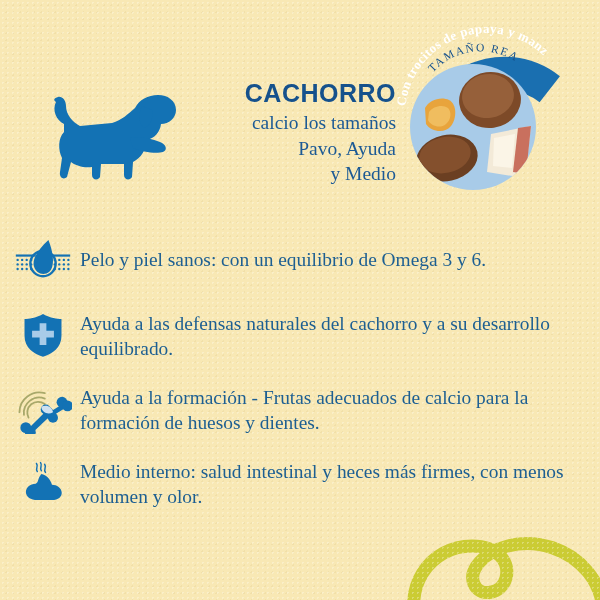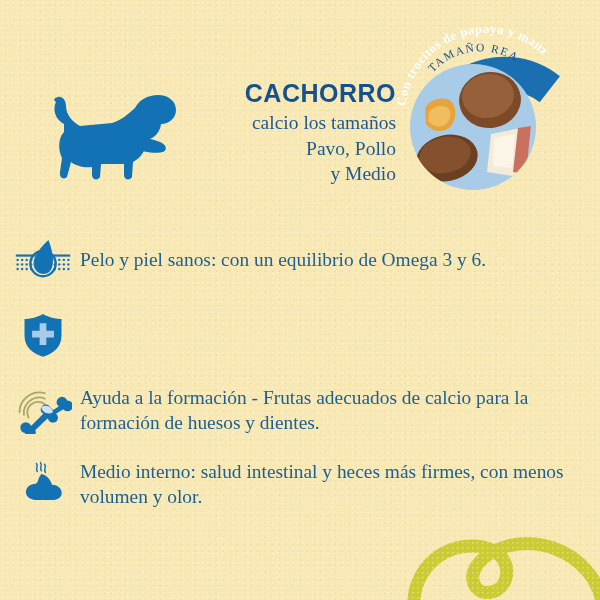--- a/index.html
+++ b/index.html
@@ -148,21 +148,21 @@
 
     <path fill="#1372b4" d="M104 26 C100 34, 101 44, 106 48 C112 46, 116 38, 114 30 Z"></path>
 
     <path fill="#1372b4" d="M92 58 C100 56, 112 58, 122 62 C128 64, 130 70, 125 72
         C118 74, 104 72, 95 68 Z"></path>
   </svg>
 
   <div id="header-text">
     <div id="product-title">CACHORRO</div>
     <p class="header-sub">calcio los tamaños</p>
-    <p class="header-sub">Pavo, Pollo</p>
+    <p class="header-sub">Pavo, Ayuda</p>
     <p class="header-sub">y Medio</p>
   </div>
 </div>
 
 <svg id="badge" viewBox="0 0 180 180">
   <defs>
     <path id="arcpath" d="M 10 92 A 82 82 0 0 1 148 33"></path>
     <path id="arcpath2" d="M 22 86 A 64 64 0 0 1 121 40"></path>
     <clipPath id="innerclip">
         <circle cx="78" cy="105" r="63"></circle>
@@ -252,20 +252,21 @@
 
   <div class="benefit-row r2">
     <div class="benefit-icon">
       <svg viewBox="0 0 50 54" width="42" height="46">
         <path d="M25 2 C16 7, 8 8, 3 8 L3 28 C3 42, 14 50, 25 53
                  C36 50, 47 42, 47 28 L47 8 C42 8, 34 7, 25 2 Z" fill="#1372b4"></path>
         <path d="M21 13 L29 13 L29 22 L38 22 L38 30 L29 30 L29 39 L21 39
                  L21 30 L12 30 L12 22 L21 22 Z" fill="#a8cbe8"></path>
       </svg>
     </div>
+    <div class="benefit-text">Ayuda a las defensas naturales del cachorro y a su desarrollo equilibrado.</div>
   </div>
 
   <div class="benefit-row r3">
     <div class="benefit-icon">
       <svg viewBox="0 0 64 54" width="58" height="49">
 
         <g fill="none" stroke="#a8a86a" stroke-width="2" stroke-linecap="round">
           <path d="M6 30 A 22 22 0 0 1 34 9"></path>
           <path d="M11 33 A 17 17 0 0 1 34 15"></path>
           <path d="M16 36 A 12 12 0 0 1 34 21"></path>

